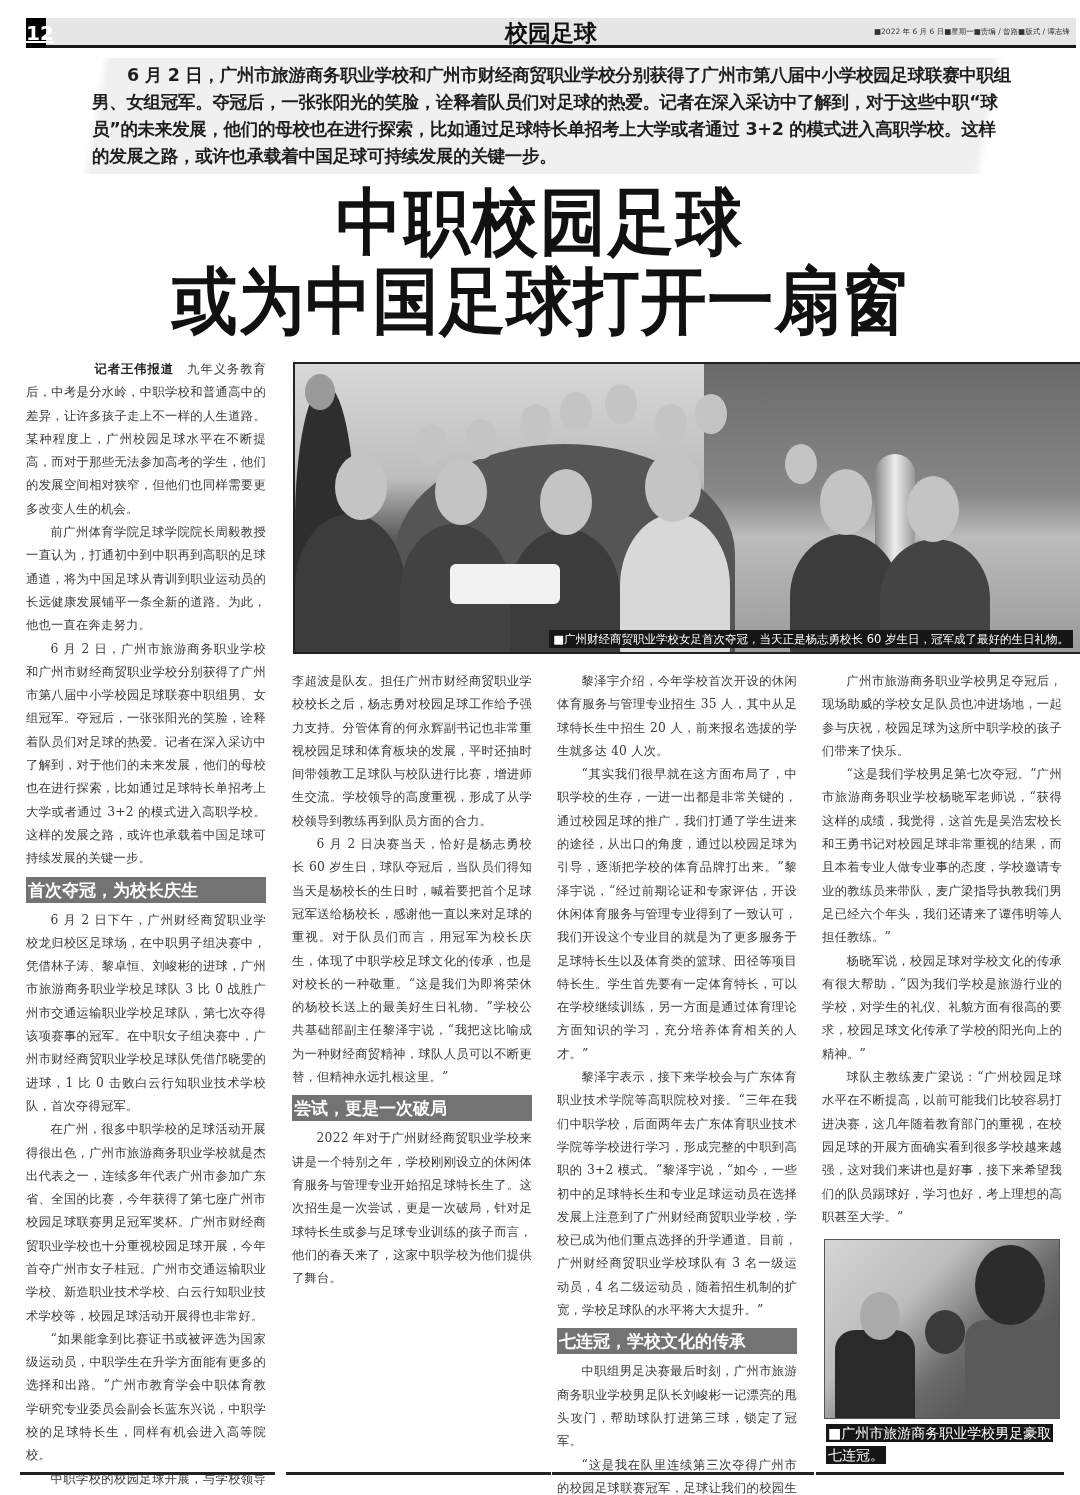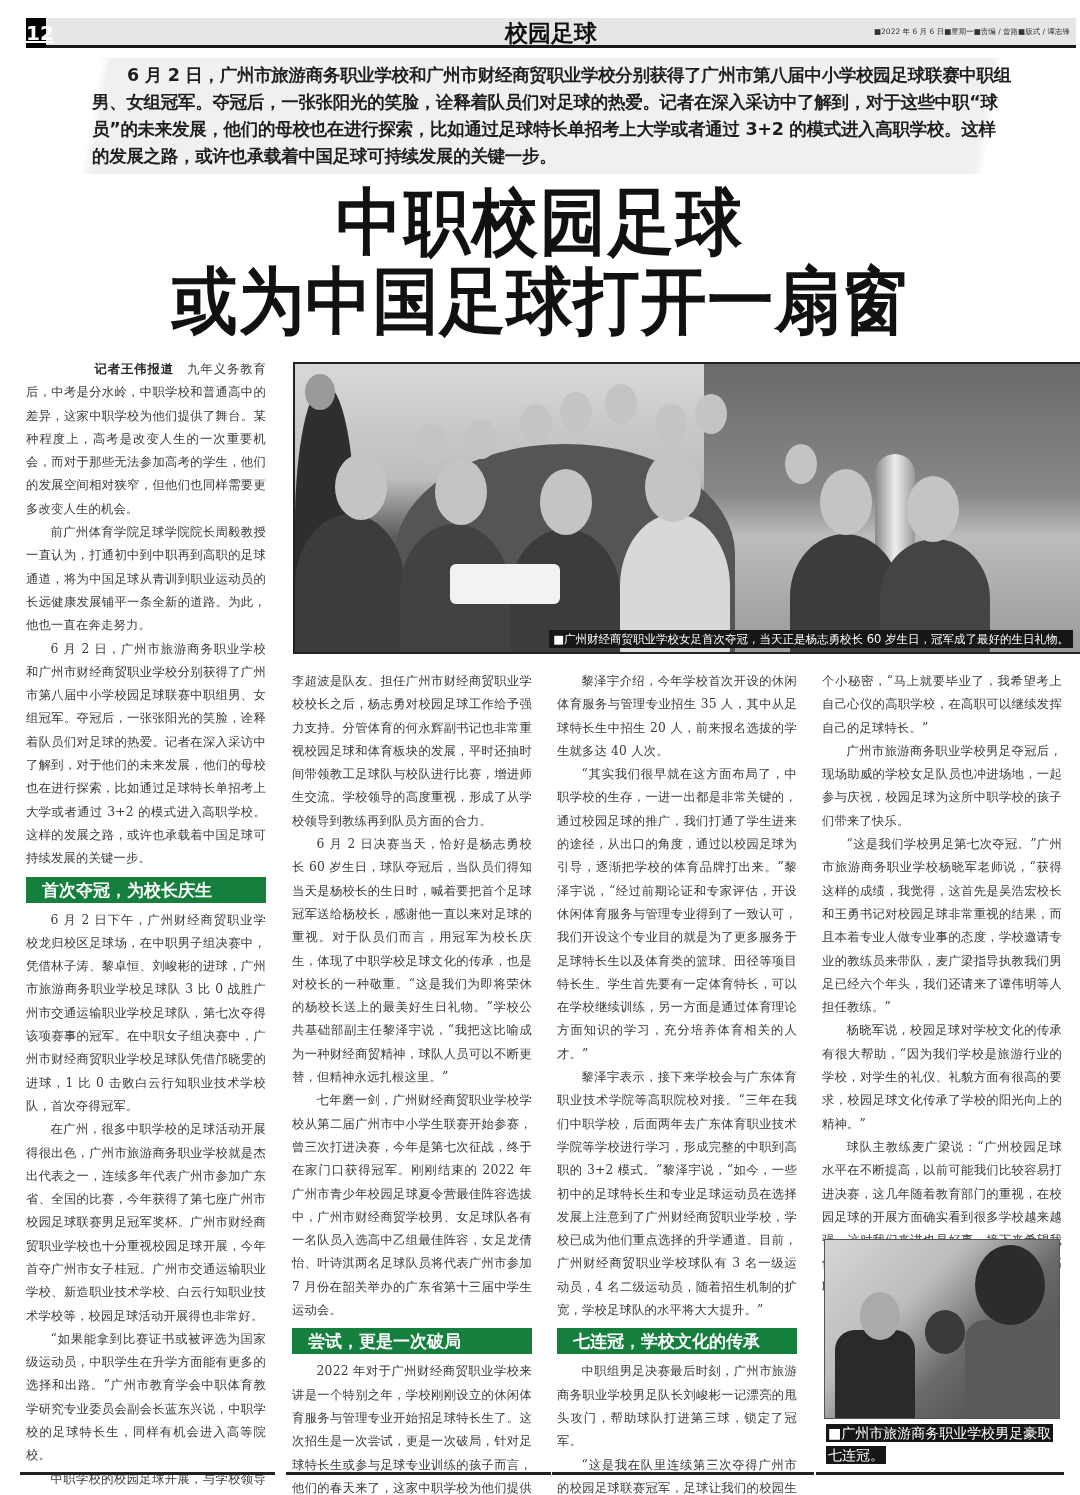--- a/index.html
+++ b/index.html
@@ -27,21 +27,21 @@
   .cake { position: absolute; left: 155px; top: 200px; width: 110px; height: 40px; background: #f2f2f2; border-radius: 6px; }
   .caption-main { position: absolute; right: 8px; bottom: 4px; background: #161616; color: #fff; font-family: "DejaVu Sans", sans-serif; font-size: 11.5px; line-height: 18px; padding: 0 4px; white-space: nowrap; }
 
   .col { position: absolute; font-size: 12.3px; line-height: 23.3px; color: #3a3a3a; text-align: justify; letter-spacing: 0.2px; }
   .col p { text-indent: 2em; }
   .col1 { left: 26px; top: 358px; width: 240px; }
   .col2 { left: 292px; top: 670px; width: 240px; }
   .col3 { left: 557px; top: 670px; width: 240px; }
   .col4 { left: 822px; top: 670px; width: 240px; }
   .byline { font-family: "DejaVu Sans", sans-serif; font-weight: bold; color: #222; margin-left: 44px; }
-  .subhead { background: #15803d; color: #fff; font-family: "DejaVu Sans", sans-serif; font-weight: bold; font-size: 17px; line-height: 26px; padding-left: 16px; margin: 6px 0 6px 0; text-indent: 0 !important; letter-spacing: 0; }
+  .subhead { background: #737373; color: #fff; font-family: "DejaVu Sans", sans-serif; font-weight: bold; font-size: 17px; line-height: 26px; padding-left: 2px; margin: 6px 0 6px 0; text-indent: 0 !important; letter-spacing: 0; }
 
   .photo-small { position: absolute; left: 824px; top: 1239px; width: 236px; height: 180px; background: linear-gradient(135deg,#d6d6d6 0%,#bcbcbc 35%,#6a6a6a 60%,#3e3e3e 100%); overflow: hidden; border: 1px solid #555; }
   .caption-small { position: absolute; left: 826px; top: 1422px; width: 236px; font-family: "DejaVu Sans", sans-serif; font-size: 14px; line-height: 22px; color: #fff; }
   .caption-small span { background: #161616; padding: 1px 2px; box-decoration-break: clone; -webkit-box-decoration-break: clone; }
 
   .rule-bottom { position: absolute; top: 1472px; height: 3px; background: #222; }
 </style>
 </head>
 <body>
 
@@ -87,49 +87,47 @@
   <div class="trophy"></div>
   <div class="cake"></div>
   <div class="person" style="left:495px;top:170px;width:110px;height:125px;background:#3c3c3c;"></div>
   <div class="head" style="left:525px;top:105px;width:52px;height:66px;"></div>
   <div class="person" style="left:585px;top:175px;width:110px;height:120px;background:#444;"></div>
   <div class="head" style="left:612px;top:112px;width:52px;height:66px;"></div>
   <div class="caption-main">■广州财经商贸职业学校女足首次夺冠，当天正是杨志勇校长 60 岁生日，冠军成了最好的生日礼物。</div>
 </div>
 
 <div class="col col1">
-  <p><span class="byline">记者王伟报道</span> <span>九年义务教育后，中考是分水岭，中职学校和普通高中的差异，这家中职学校为他们提供了舞台。某种程度上，高考是改变人生的一次重要机会，而对于那些无法参加高考的学生，他们的发展空间相对狭窄，但他们也同样需要更多改变人生的机会。</span></p>
+  <p><span class="byline">记者王伟报道</span> <span>九年义务教育后，中考是分水岭，中职学校和普通高中的差异，让许多孩子走上不一样的人生道路。某种程度上，广州校园足球水平在不断提高，而对于那些无法参加高考的学生，他们的发展空间相对狭窄，但他们也同样需要更多改变人生的机会。</span></p>
   <p>前广州体育学院足球学院院长周毅教授一直认为，打通初中到中职再到高职的足球通道，将为中国足球从青训到职业运动员的长远健康发展铺平一条全新的道路。为此，他也一直在奔走努力。</p>
   <p>6 月 2 日，广州市旅游商务职业学校和广州市财经商贸职业学校分别获得了广州市第八届中小学校园足球联赛中职组男、女组冠军。夺冠后，一张张阳光的笑脸，诠释着队员们对足球的热爱。记者在深入采访中了解到，对于他们的未来发展，他们的母校也在进行探索，比如通过足球特长单招考上大学或者通过 3+2 的模式进入高职学校。这样的发展之路，或许也承载着中国足球可持续发展的关键一步。</p>
   <p class="subhead">首次夺冠，为校长庆生</p>
   <p>6 月 2 日下午，广州财经商贸职业学校龙归校区足球场，在中职男子组决赛中，凭借林子涛、黎卓恒、刘峻彬的进球，广州市旅游商务职业学校足球队 3 比 0 战胜广州市交通运输职业学校足球队，第七次夺得该项赛事的冠军。在中职女子组决赛中，广州市财经商贸职业学校足球队凭借邝晓雯的进球，1 比 0 击败白云行知职业技术学校队，首次夺得冠军。</p>
   <p>在广州，很多中职学校的足球活动开展得很出色，广州市旅游商务职业学校就是杰出代表之一，连续多年代表广州市参加广东省、全国的比赛，今年获得了第七座广州市校园足球联赛男足冠军奖杯。广州市财经商贸职业学校也十分重视校园足球开展，今年首夺广州市女子桂冠。广州市交通运输职业学校、新造职业技术学校、白云行知职业技术学校等，校园足球活动开展得也非常好。</p>
   <p>“如果能拿到比赛证书或被评选为国家级运动员，中职学生在升学方面能有更多的选择和出路。”广州市教育学会中职体育教学研究专业委员会副会长蓝东兴说，中职学校的足球特长生，同样有机会进入高等院校。</p>
   <p>中职学校的校园足球开展，与学校领导的高度重视是分不开的，广州市财经商贸职业学校的杨志勇校长少年时就是广州市少年足球队的队员，跟赵达裕、麦超、</p>
 </div>
 
 <div class="col col2">
   <p style="text-indent:0">李超波是队友。担任广州市财经商贸职业学校校长之后，杨志勇对校园足球工作给予强力支持。分管体育的何永辉副书记也非常重视校园足球和体育板块的发展，平时还抽时间带领教工足球队与校队进行比赛，增进师生交流。学校领导的高度重视，形成了从学校领导到教练再到队员方面的合力。</p>
   <p>6 月 2 日决赛当天，恰好是杨志勇校长 60 岁生日，球队夺冠后，当队员们得知当天是杨校长的生日时，喊着要把首个足球冠军送给杨校长，感谢他一直以来对足球的重视。对于队员们而言，用冠军为校长庆生，体现了中职学校足球文化的传承，也是对校长的一种敬重。“这是我们为即将荣休的杨校长送上的最美好生日礼物。”学校公共基础部副主任黎泽宇说，“我把这比喻成为一种财经商贸精神，球队人员可以不断更替，但精神永远扎根这里。”</p>
-  <p>七年磨一剑，广州财经商贸职业学校学校从第二届广州市中小学生联赛开始参赛，曾三次打进决赛，今年是第七次征战，终于在家门口获得冠军。刚刚结束的 2022 年广州市青少年校园足球夏令营最佳阵容选拔中，广州市财经商贸学校男、女足球队各有一名队员入选高中乙组最佳阵容，女足龙倩怡、叶诗淇两名足球队员将代表广州市参加 7 月份在韶关举办的广东省第十三届中学生运动会。</p>
   <p class="subhead">尝试，更是一次破局</p>
   <p>2022 年对于广州财经商贸职业学校来讲是一个特别之年，学校刚刚设立的休闲体育服务与管理专业开始招足球特长生了。这次招生是一次尝试，更是一次破局，针对足球特长生或参与足球专业训练的孩子而言，他们的春天来了，这家中职学校为他们提供了舞台。</p>
 </div>
 
 <div class="col col3">
   <p>黎泽宇介绍，今年学校首次开设的休闲体育服务与管理专业招生 35 人，其中从足球特长生中招生 20 人，前来报名选拔的学生就多达 40 人次。</p>
   <p>“其实我们很早就在这方面布局了，中职学校的生存，一进一出都是非常关键的，通过校园足球的推广，我们打通了学生进来的途径，从出口的角度，通过以校园足球为引导，逐渐把学校的体育品牌打出来。”黎泽宇说，“经过前期论证和专家评估，开设休闲体育服务与管理专业得到了一致认可，我们开设这个专业目的就是为了更多服务于足球特长生以及体育类的篮球、田径等项目特长生。学生首先要有一定体育特长，可以在学校继续训练，另一方面是通过体育理论方面知识的学习，充分培养体育相关的人才。”</p>
   <p>黎泽宇表示，接下来学校会与广东体育职业技术学院等高职院校对接。“三年在我们中职学校，后面两年去广东体育职业技术学院等学校进行学习，形成完整的中职到高职的 3+2 模式。”黎泽宇说，“如今，一些初中的足球特长生和专业足球运动员在选择发展上注意到了广州财经商贸职业学校，学校已成为他们重点选择的升学通道。目前，广州财经商贸职业学校球队有 3 名一级运动员，4 名二级运动员，随着招生机制的扩宽，学校足球队的水平将大大提升。”</p>
   <p class="subhead">七连冠，学校文化的传承</p>
   <p>中职组男足决赛最后时刻，广州市旅游商务职业学校男足队长刘峻彬一记漂亮的甩头攻门，帮助球队打进第三球，锁定了冠军。</p>
   <p>“这是我在队里连续第三次夺得广州市的校园足球联赛冠军，足球让我们的校园生活更加丰富多彩。”刘峻彬透露了一</p>
 </div>
 
 <div class="col col4">
-  <p style="text-indent:0">个小秘密，“马上就要毕业了，我希望考上自己心仪的高职学校，在高职可以继续发挥自己的足球特长。”</p>
   <p>广州市旅游商务职业学校男足夺冠后，现场助威的学校女足队员也冲进场地，一起参与庆祝，校园足球为这所中职学校的孩子们带来了快乐。</p>
   <p>“这是我们学校男足第七次夺冠。”广州市旅游商务职业学校杨晓军老师说，“获得这样的成绩，我觉得，这首先是吴浩宏校长和王勇书记对校园足球非常重视的结果，而且本着专业人做专业事的态度，学校邀请专业的教练员来带队，麦广梁指导执教我们男足已经六个年头，我们还请来了谭伟明等人担任教练。”</p>
   <p>杨晓军说，校园足球对学校文化的传承有很大帮助，“因为我们学校是旅游行业的学校，对学生的礼仪、礼貌方面有很高的要求，校园足球文化传承了学校的阳光向上的精神。”</p>
   <p>球队主教练麦广梁说：“广州校园足球水平在不断提高，以前可能我们比较容易打进决赛，这几年随着教育部门的重视，在校园足球的开展方面确实看到很多学校越来越强，这对我们来讲也是好事，接下来希望我们的队员踢球好，学习也好，考上理想的高职甚至大学。”</p>
 </div>
 
 <div class="photo-small">
   <div class="person" style="left:10px;top:90px;width:80px;height:95px;background:#2a2a2a;border-radius:20px 20px 0 0;"></div>
   <div class="head" style="left:35px;top:52px;width:40px;height:48px;background:#aaa;"></div>
   <div class="person" style="left:140px;top:80px;width:100px;height:110px;background:#5a5a5a;border-radius:20px 20px 0 0;"></div>

